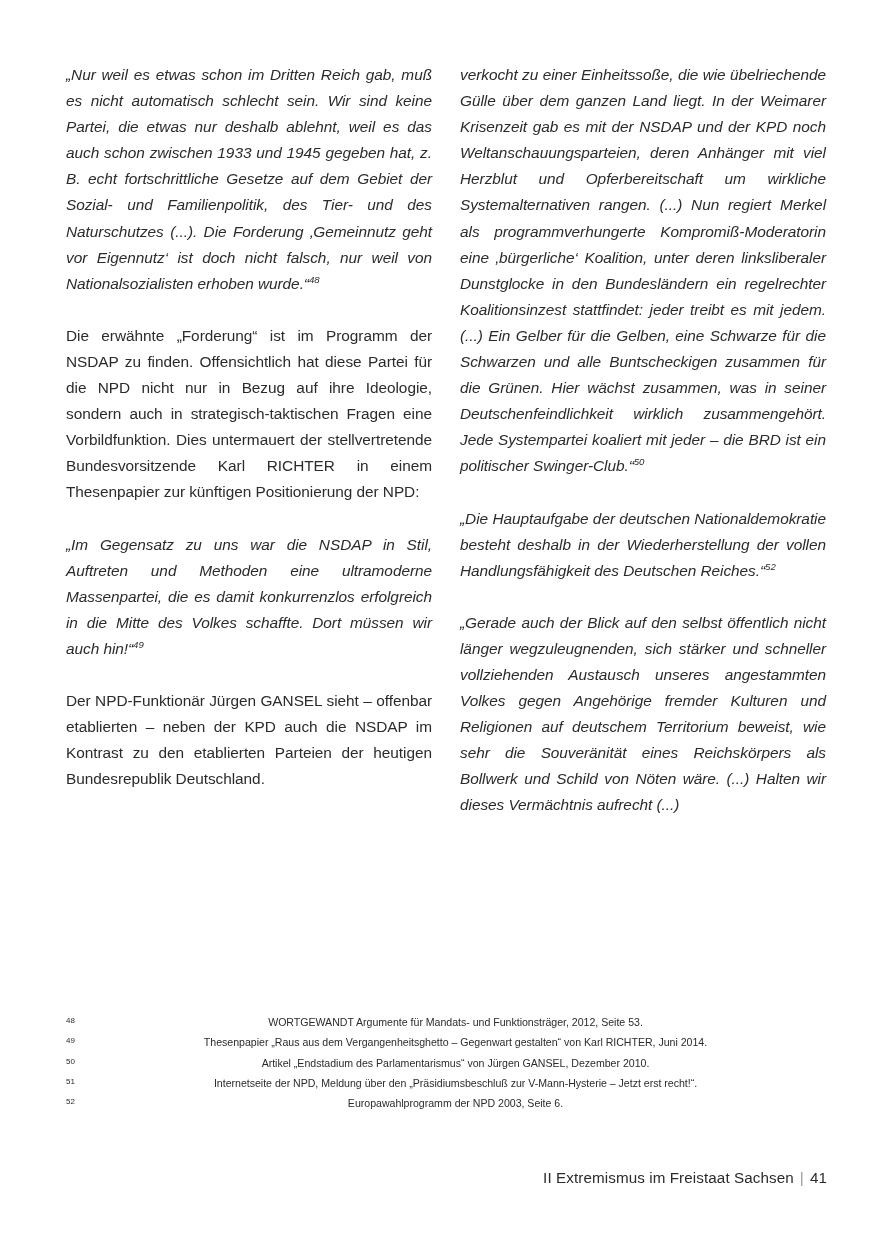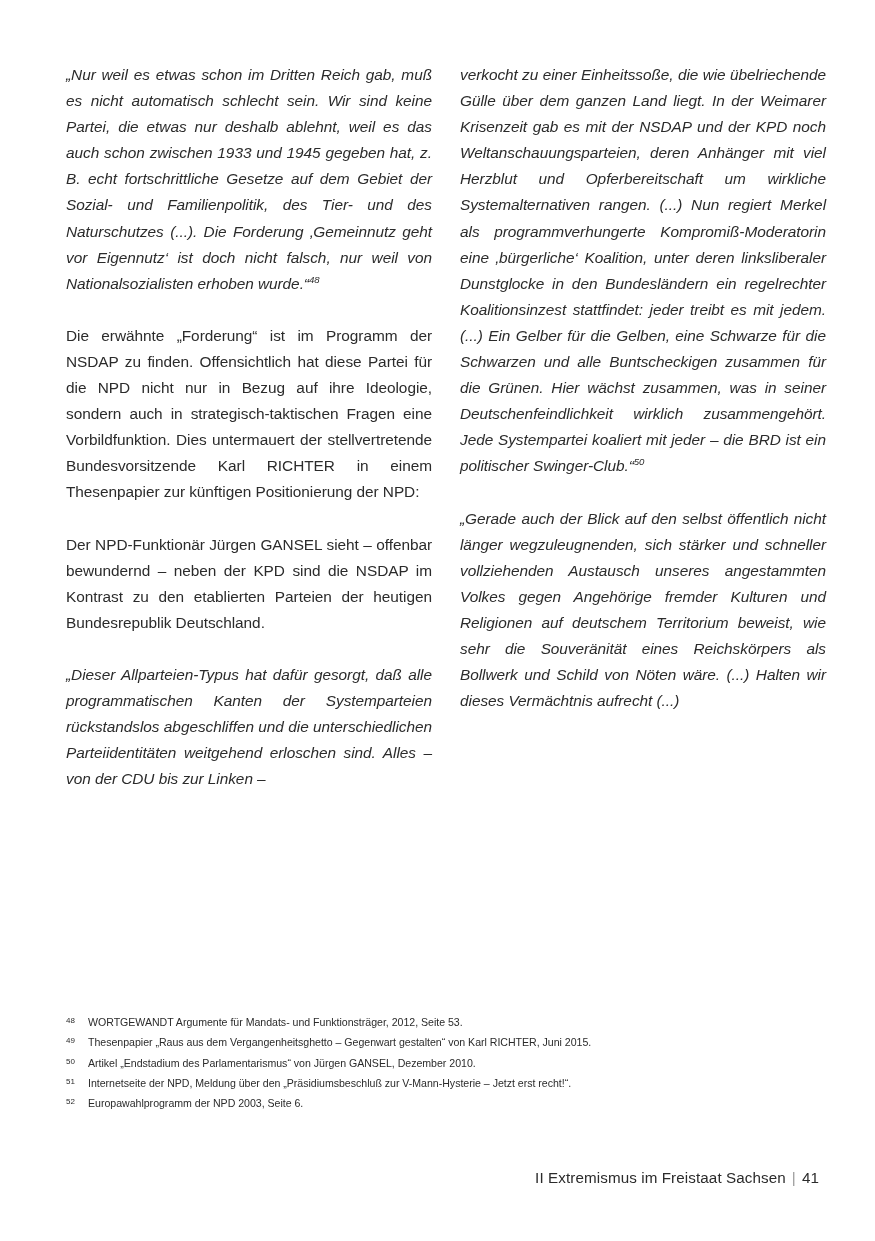--- a/index.html
+++ b/index.html
@@ -87,26 +87,27 @@
     flex: 0 0 22px;
     width: 22px;
     font-size: 8px;
     line-height: 16px;
     padding-top: 1px;
     color: #2b2b2b;
   }
   .footnote .fn-text {
     flex: 1 1 auto;
     white-space: nowrap;
+    text-align: center;
   }
 
   
   .page-footer {
     position: absolute;
-    right: 56px;
+    right: 48px;
     top: 1168px;
     font-size: 15.2px;
     line-height: 20px;
     color: #2b2b2b;
     letter-spacing: 0.1px;
     white-space: nowrap;
   }
   .page-footer .sep {
     display: inline-block;
     padding: 0 6px;
@@ -122,49 +123,50 @@
 <div class="page">
 
   <div class="columns">
 
     <div class="col">
 
       <p class="para quote"><span>„Nur weil es etwas schon im Dritten Reich gab, muß es nicht automatisch schlecht sein. Wir sind keine Partei, die etwas nur deshalb ablehnt, weil es das auch schon zwischen 1933 und 1945 gegeben hat, z. B. echt fortschrittliche Gesetze auf dem Gebiet der Sozial- und Familienpolitik, des Tier- und des Naturschutzes (...). Die Forderung ‚Gemeinnutz geht vor Eigennutz‘ ist doch nicht falsch, nur weil von Nationalsozialisten erhoben wurde.“</span><sup class="fn">48</sup></p>
 
       <p class="para"><span>Die erwähnte „Forderung“ ist im Programm der NSDAP zu finden. Offensichtlich hat diese Partei für die NPD nicht nur in Bezug auf ihre Ideologie, sondern auch in strategisch-taktischen Fragen eine Vorbildfunktion. Dies untermauert der stellvertretende Bundesvorsitzende Karl RICHTER in einem Thesenpapier zur künftigen Positionierung der NPD:</span></p>
 
+      <p class="para quote"><span>„Im Gegensatz zu uns war die NSDAP in Stil, Auftreten und Methoden eine ultramoderne Massenpartei, die es damit konkurrenzlos erfolgreich in die Mitte des Volkes schaffte. Dort müssen wir auch hin!“</span><sup class="fn">49</sup></p>
 
-      <p class="para"><span>Der NPD-Funktionär Jürgen GANSEL sieht – offenbar bewundernd – neben der KPD sind die NSDAP im Kontrast zu den etablierten Parteien der heutigen Bundesrepublik Deutschland.</span></p>
+      <p class="para"><span>Der NPD-Funktionär Jürgen GANSEL sieht – offenbar etablierten – neben der KPD auch die NSDAP im Kontrast zu den etablierten Parteien der heutigen Bundesrepublik Deutschland.</span></p>
 
-      <p class="para quote"><span>„Dieser Allparteien-Typus hat dafür gesorgt, daß alle programmatischen Kanten der Systemparteien rückstandslos abgeschliffen und die unterschiedlichen Parteiidentitäten weitgehend erloschen sind. Alles – von der CDU bis zur Linken –</span></p>
 
     </div>
 
     <div class="col">
 
       <p class="para quote"><span>verkocht zu einer Einheitssoße, die wie übelriechende Gülle über dem ganzen Land liegt. In der Weimarer Krisenzeit gab es mit der NSDAP und der KPD noch Weltanschauungsparteien, deren Anhänger mit viel Herzblut und Opferbereitschaft um wirkliche Systemalternativen rangen. (...) Nun regiert Merkel als programmverhungerte Kompromiß-Moderatorin eine ‚bürgerliche‘ Koalition, unter deren linksliberaler Dunstglocke in den Bundesländern ein regelrechter Koalitionsinzest stattfindet: jeder treibt es mit jedem. (...) Ein Gelber für die Gelben, eine Schwarze für die Schwarzen und alle Buntscheckigen zusammen für die Grünen. Hier wächst zusammen, was in seiner Deutschenfeindlichkeit wirklich zusammengehört. Jede Systempartei koaliert mit jeder – die BRD ist ein politischer Swinger-Club.“</span><sup class="fn">50</sup></p>
 
 
+      <p class="para quote"><span>„Die Hauptaufgabe der deutschen Nationaldemokratie besteht deshalb in der Wiederherstellung der vollen Handlungsfähigkeit des Deutschen Reiches.“</span><sup class="fn">52</sup></p>
 
       <p class="para quote"><span>„Gerade auch der Blick auf den selbst öffentlich nicht länger wegzuleugnenden, sich stärker und schneller vollziehenden Austausch unseres angestammten Volkes gegen Angehörige fremder Kulturen und Religionen auf deutschem Territorium beweist, wie sehr die Souveränität eines Reichskörpers als Bollwerk und Schild von Nöten wäre. (...) Halten wir dieses Vermächtnis aufrecht (...)</span></p>
 
     </div>
 
   </div>
 
   <div class="footnotes">
 
     <div class="footnote">
       <span class="fn-num">48</span>
       <span class="fn-text">WORTGEWANDT Argumente für Mandats- und Funktionsträger, 2012, Seite 53.</span>
     </div>
 
     <div class="footnote">
       <span class="fn-num">49</span>
-      <span class="fn-text">Thesenpapier „Raus aus dem Vergangenheitsghetto – Gegenwart gestalten“ von Karl RICHTER, Juni 2015.</span>
+      <span class="fn-text">Thesenpapier „Raus aus dem Vergangenheitsghetto – Gegenwart gestalten“ von Karl RICHTER, Juni 2014.</span>
     </div>
 
     <div class="footnote">
       <span class="fn-num">50</span>
       <span class="fn-text">Artikel „Endstadium des Parlamentarismus“ von Jürgen GANSEL, Dezember 2010.</span>
     </div>
 
     <div class="footnote">
       <span class="fn-num">51</span>
       <span class="fn-text">Internetseite der NPD, Meldung über den „Präsidiumsbeschluß zur V-Mann-Hysterie – Jetzt erst recht!“.</span>

